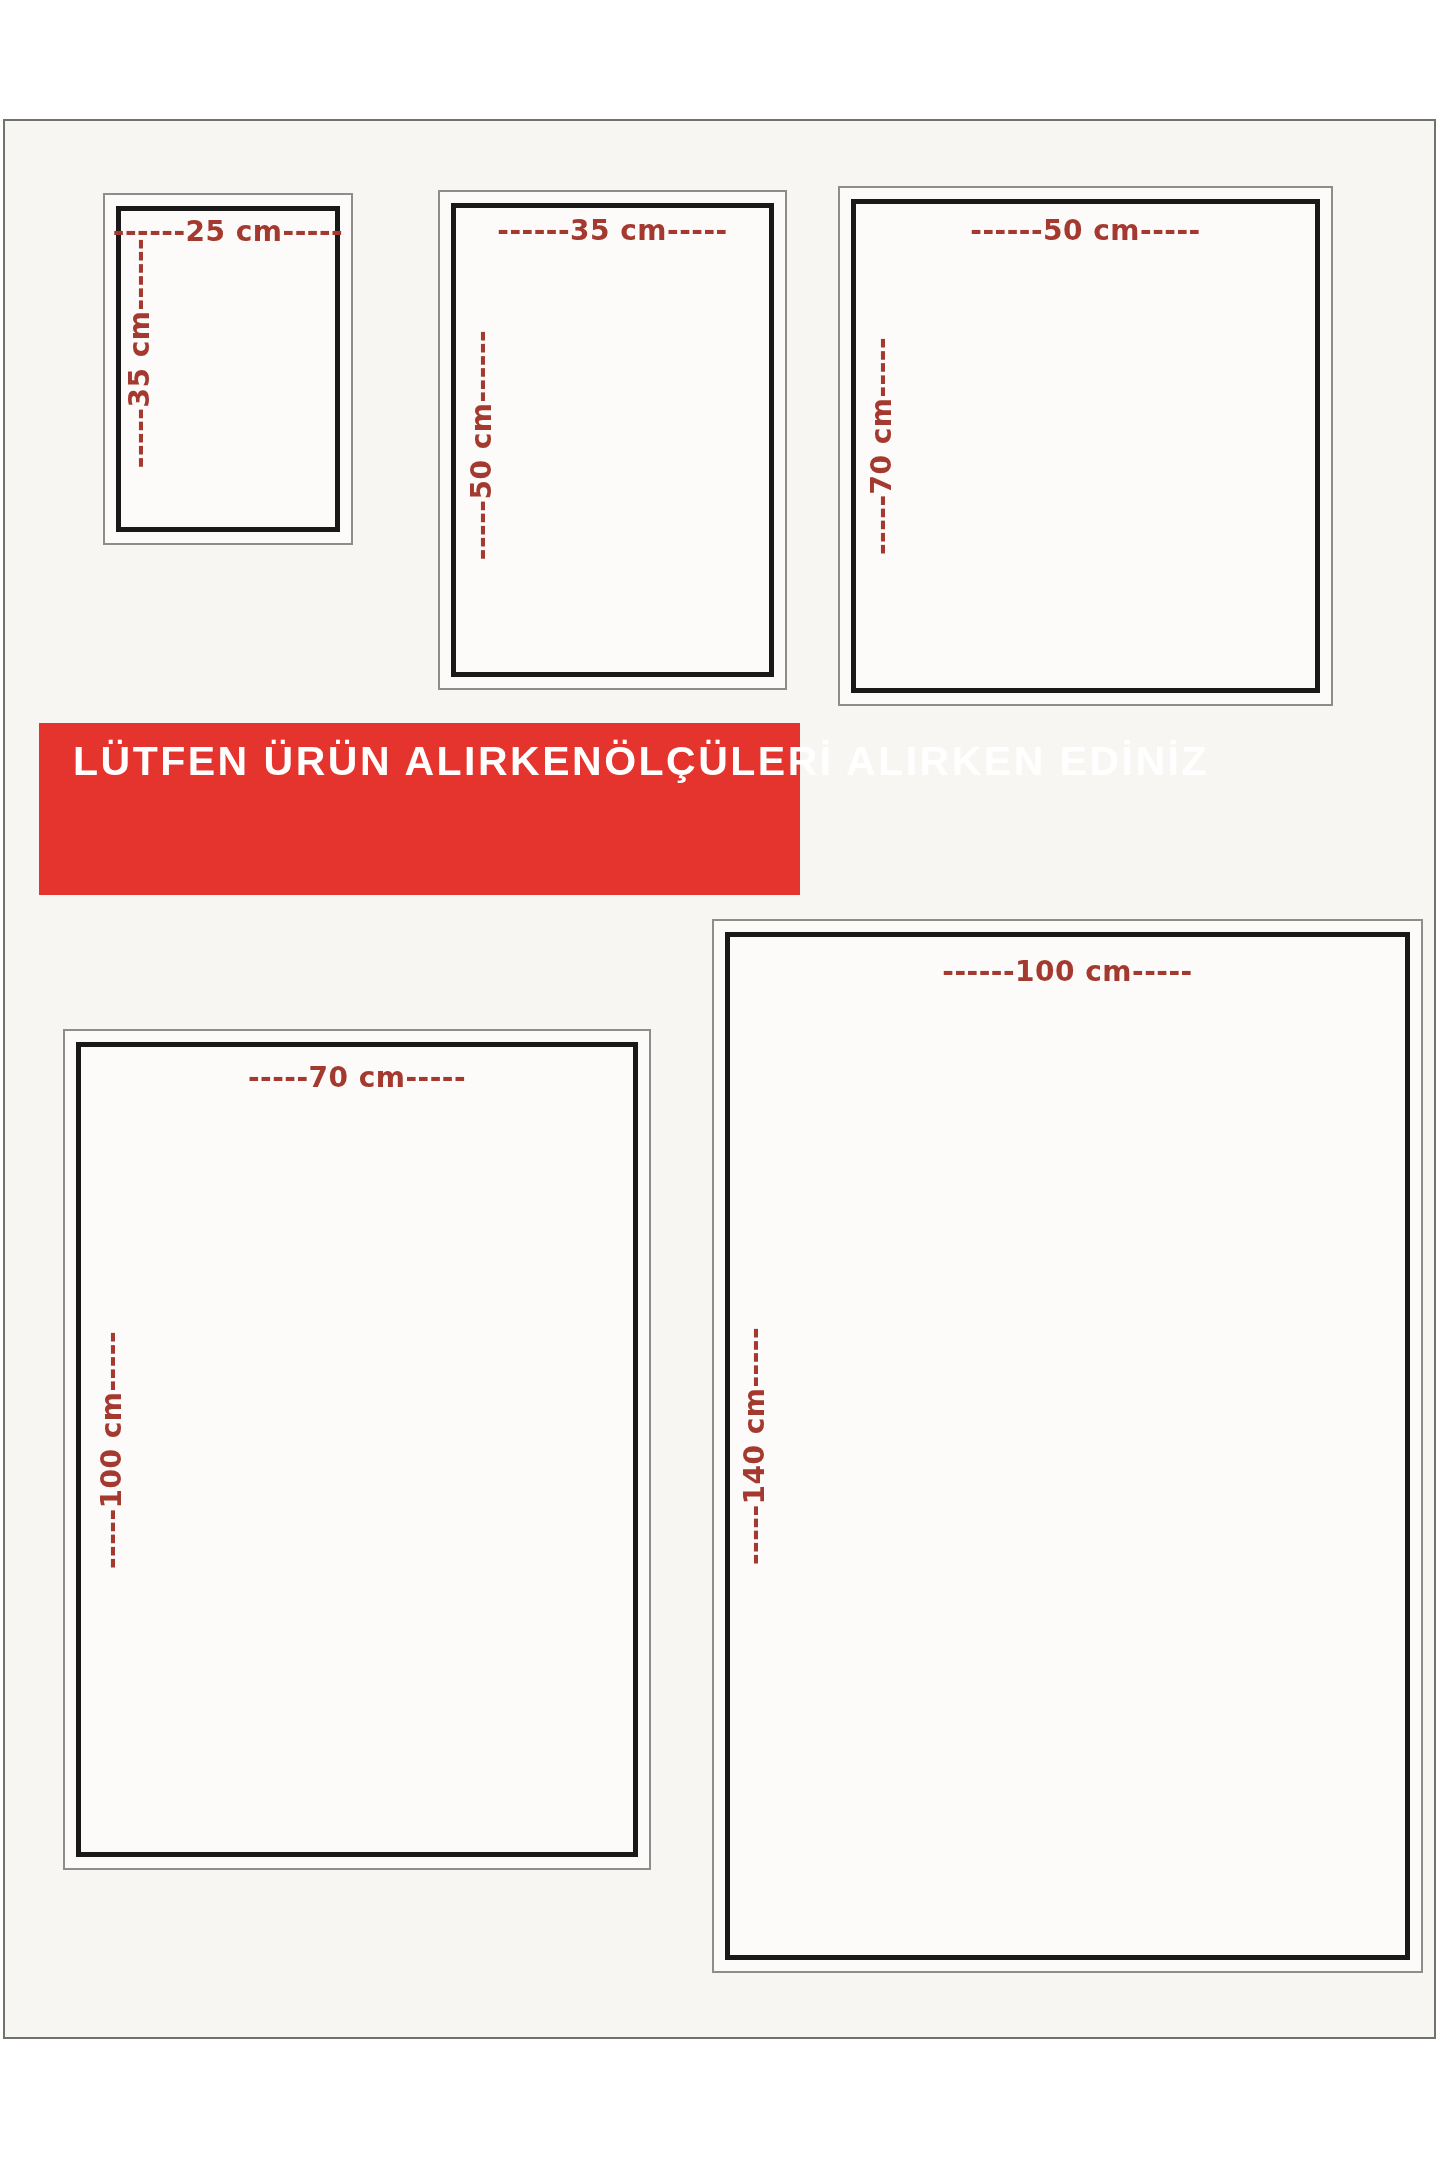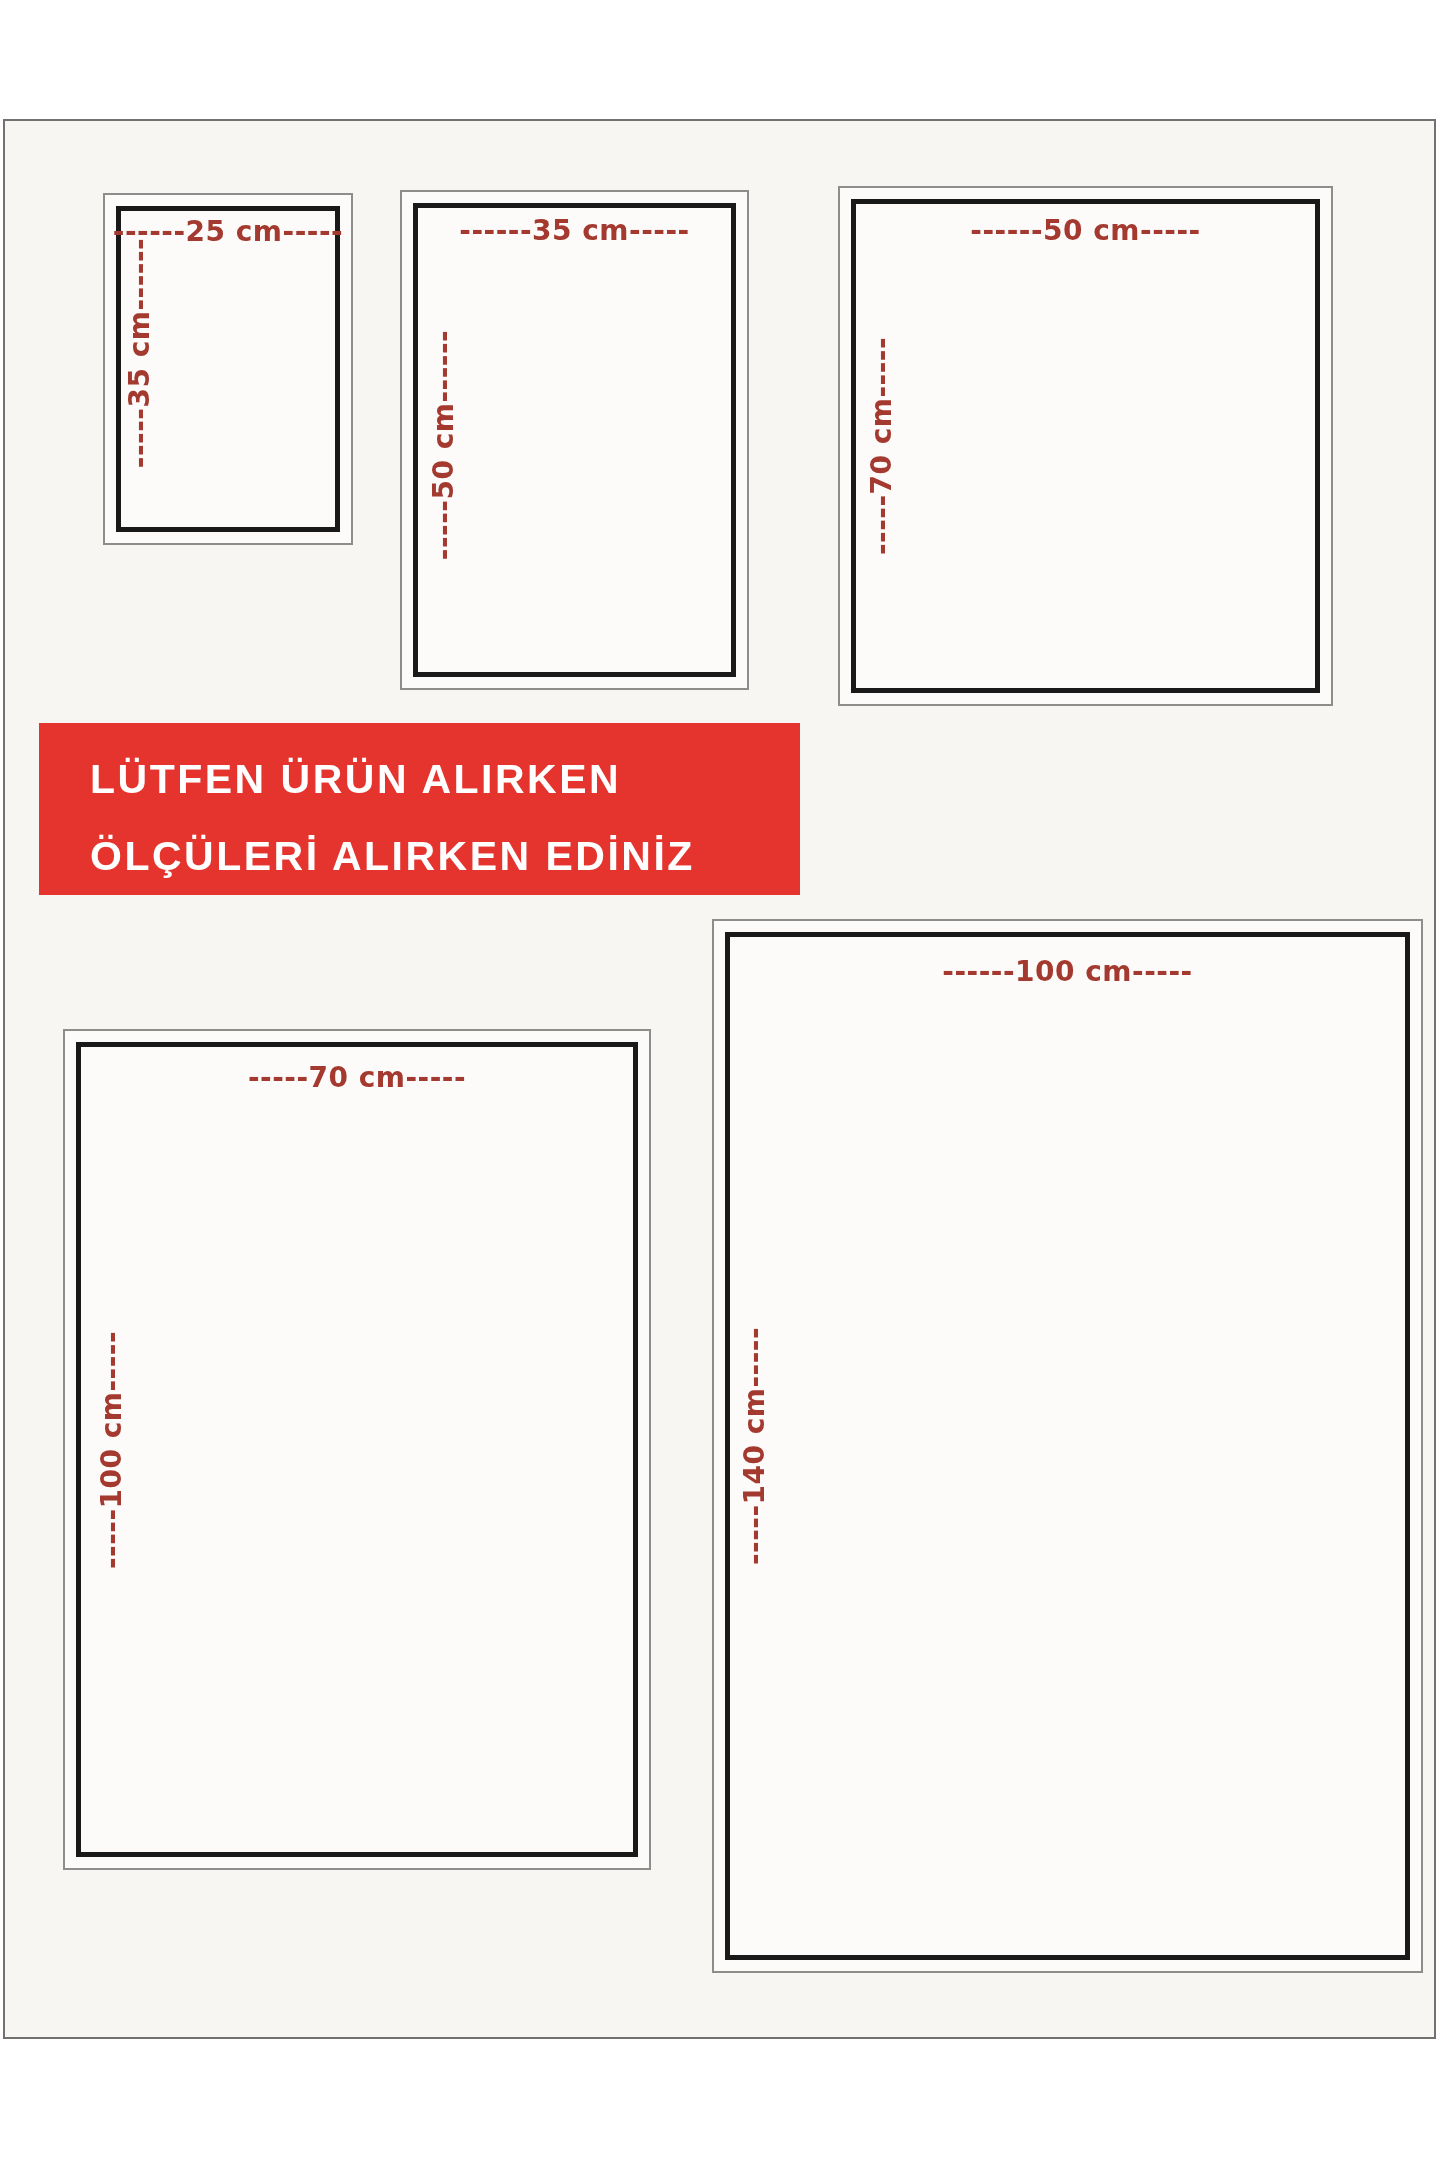--- a/index.html
+++ b/index.html
@@ -61,23 +61,23 @@
     font-size:28px;
     letter-spacing:0.5px;
     color:var(--label-red);
     font-family:"DejaVu Sans", sans-serif;
   }
   .banner{
     position:absolute;
     left:39px;top:723px;width:761px;height:172px;
     background:var(--banner-bg);
     display:flex;
-    flex-direction:column;
-    justify-content:flex-end;
-    padding-left:51px;
+    flex-direction:row;
+    justify-content:space-between;
+    padding-left:34px;
     box-sizing:border-box;
   }
   .banner .line{
     font-family:"Liberation Sans", sans-serif;
     font-weight:bold;
     font-size:41px;
     letter-spacing:2.5px;
     line-height:77px;
     color:var(--banner-text);
     white-space:nowrap;
@@ -90,21 +90,21 @@
 
   <div class="sheet"></div>
 
   <div class="sizebox" style="left:103px;top:193px;width:250px;height:352px">
     <div class="inner">
       <div class="wlabel" style="top:4px">------25 cm-----</div>
       <div class="hlabel" style="left:18px;top:45%">-----35 cm------</div>
     </div>
   </div>
 
-  <div class="sizebox" style="left:400px;top:190px;width:349px;height:500px">
+  <div class="sizebox" style="left:438px;top:190px;width:349px;height:500px">
     <div class="inner">
       <div class="wlabel" style="top:6px">------35 cm-----</div>
       <div class="hlabel" style="left:25px;top:51%">-----50 cm------</div>
     </div>
   </div>
 
   <div class="sizebox" style="left:838px;top:186px;width:495px;height:520px">
     <div class="inner">
       <div class="wlabel" style="top:10px">------50 cm-----</div>
       <div class="hlabel" style="left:25px;top:50%">-----70 cm-----</div>

